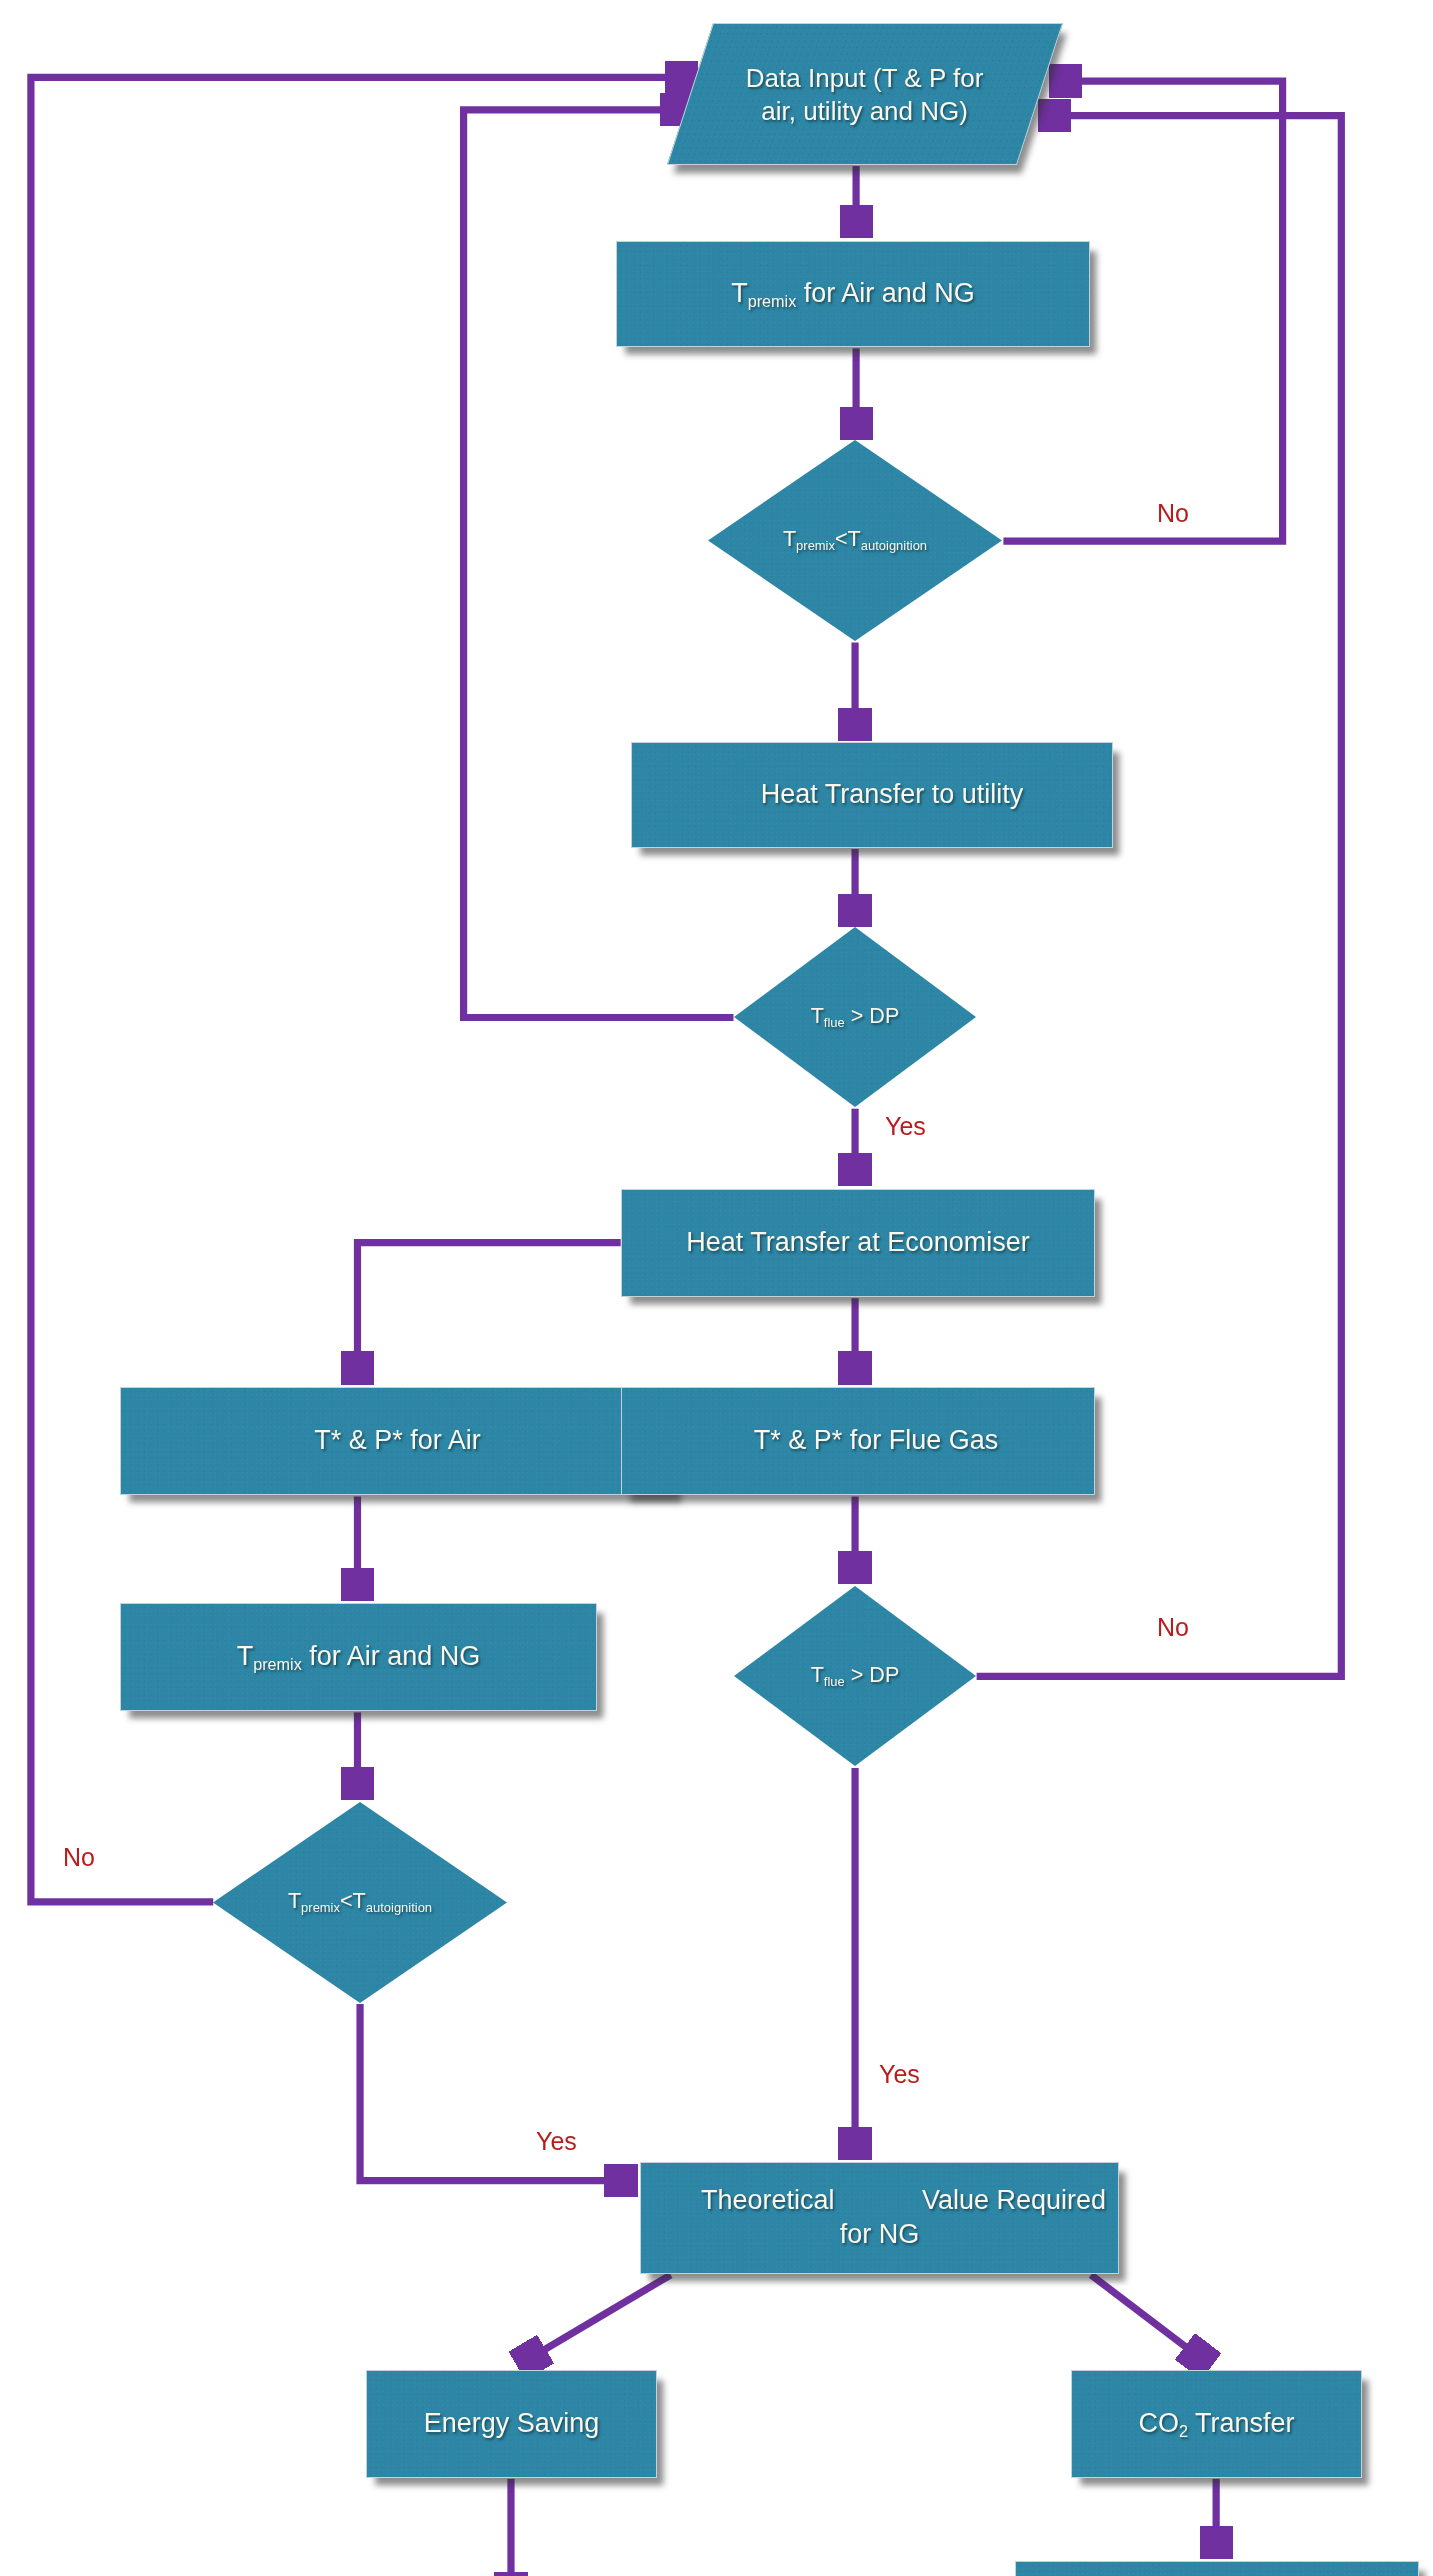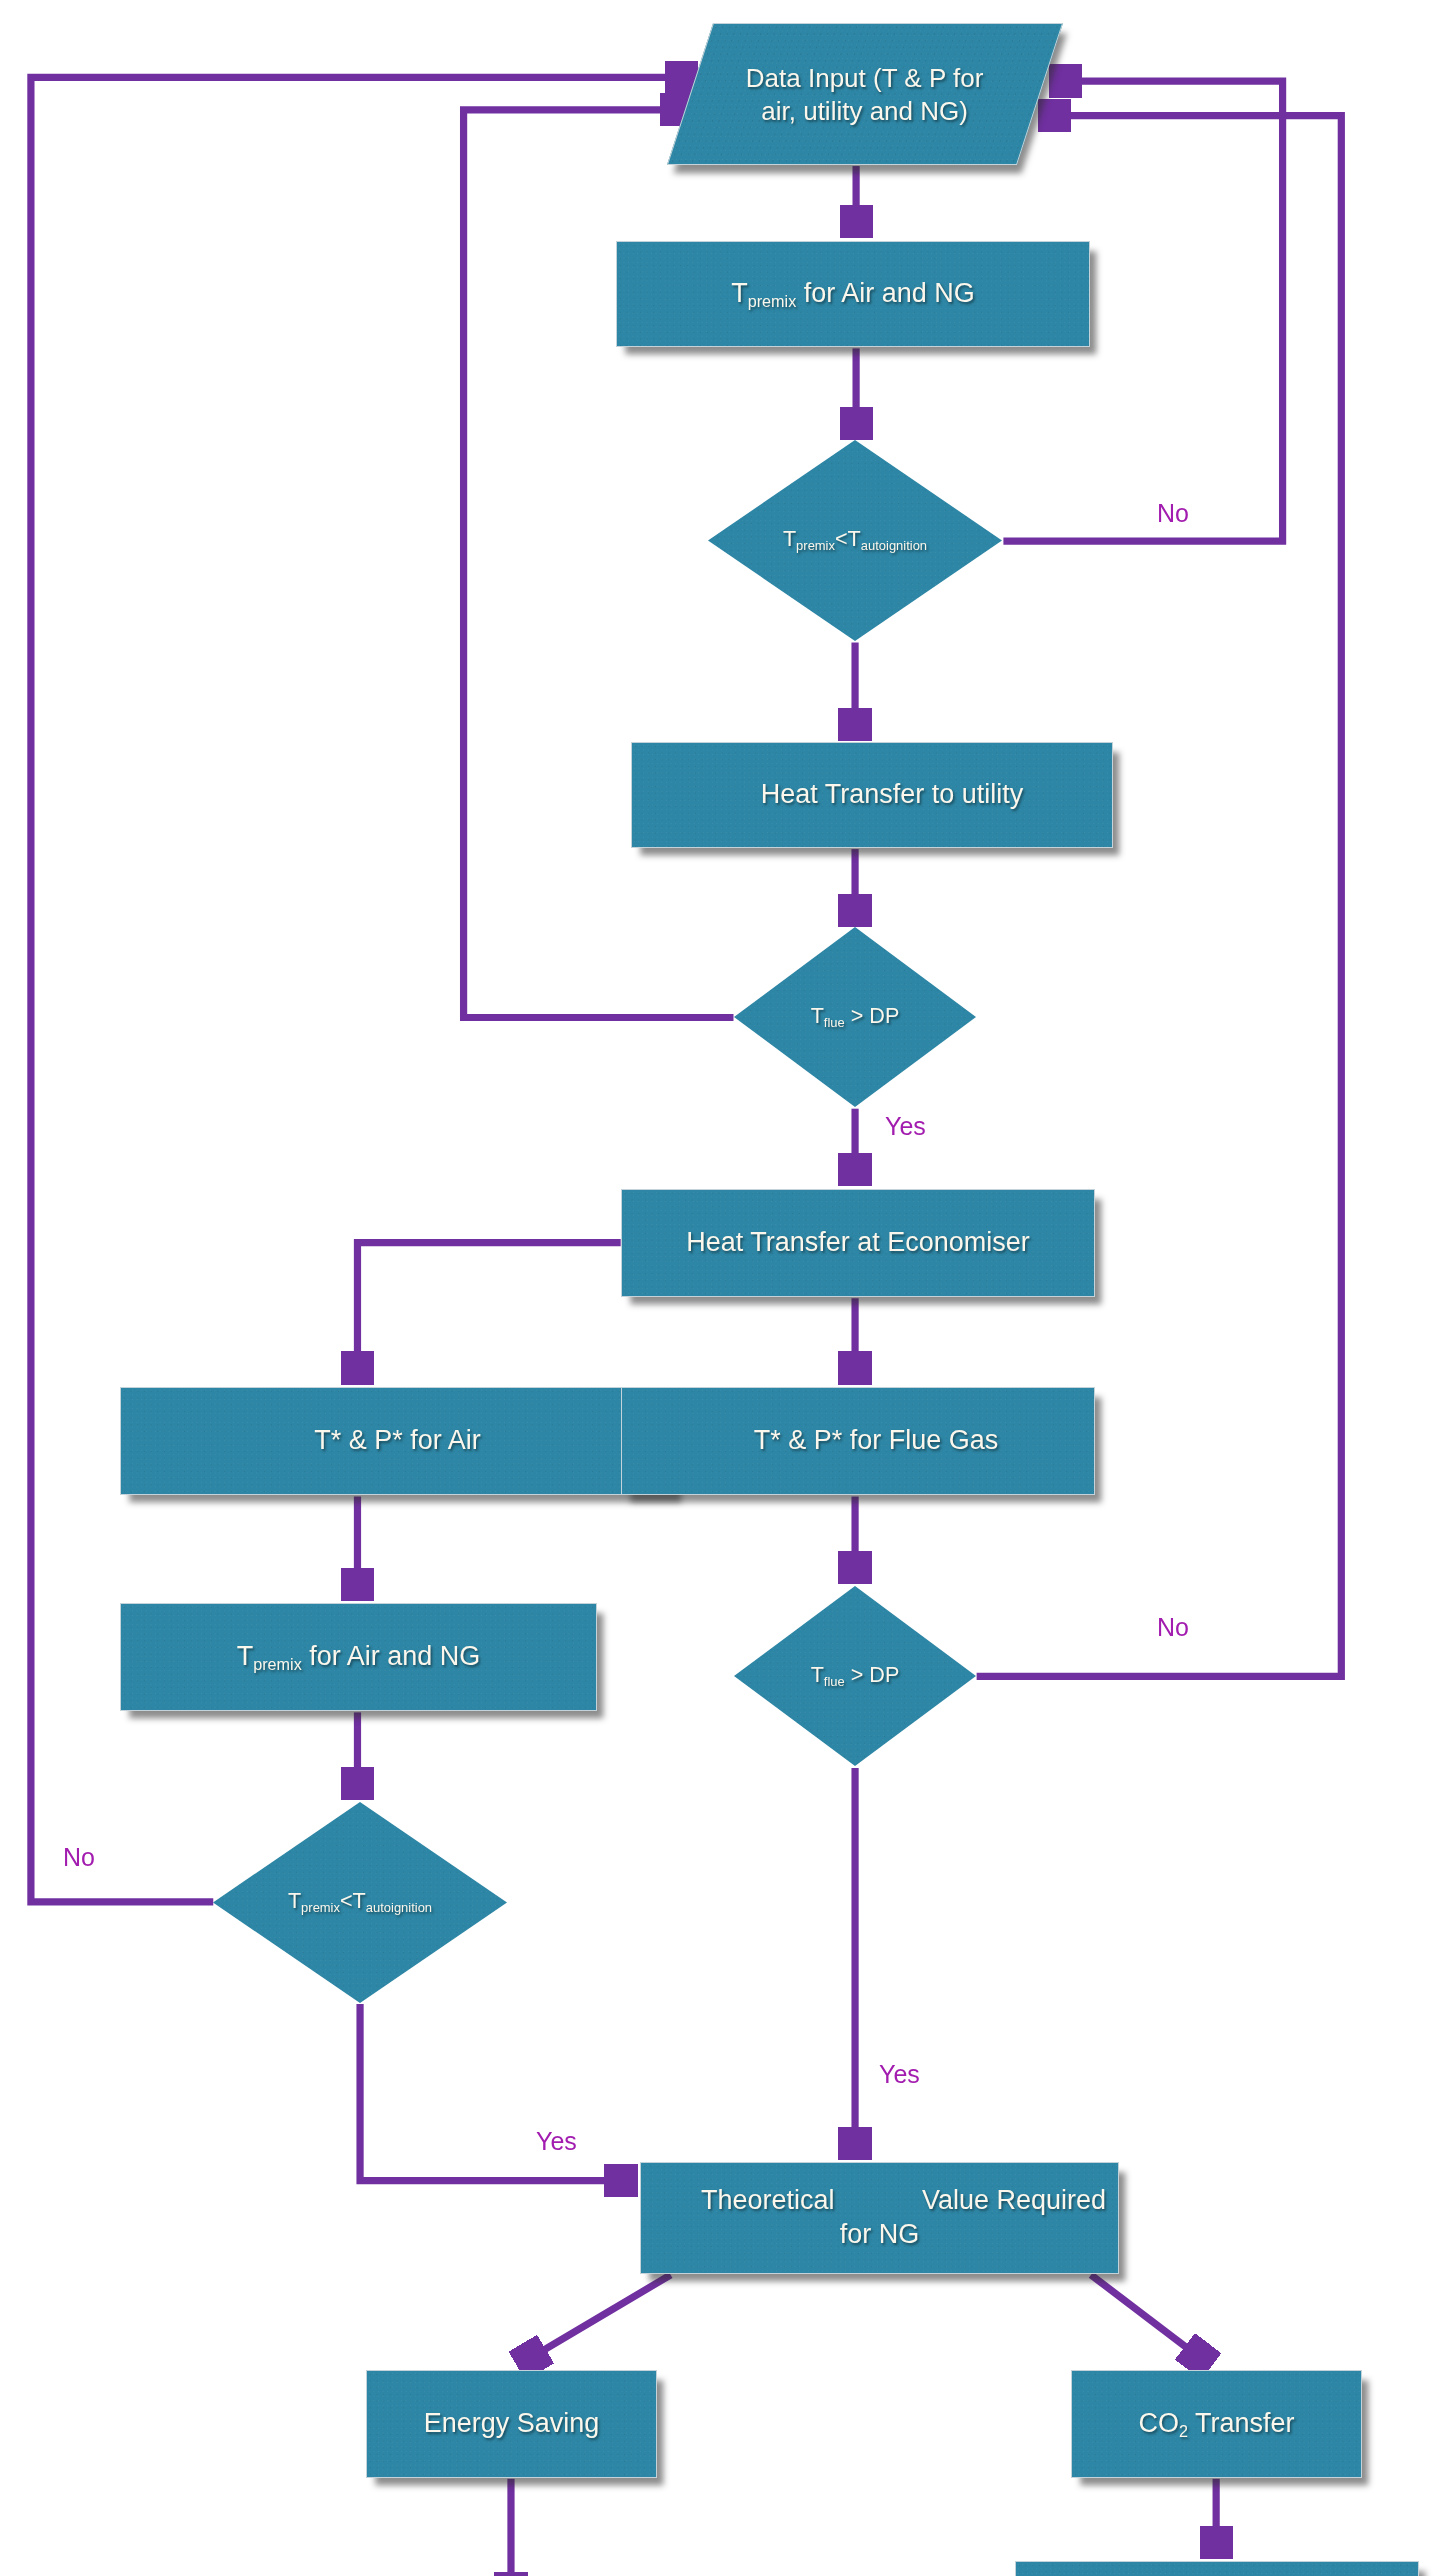--- a/index.html
+++ b/index.html
@@ -36,21 +36,21 @@
   }
   .para{
     transform:skewX(-18deg);
     font-size:26px;
   }
   .para .unskew{transform:skewX(18deg);display:block;}
 
   sub,.sub{font-size:0.60em;vertical-align:-0.30em;letter-spacing:0;}
 
   .edge-label{
-    position:absolute;z-index:2;color:#a21caf;font-size:25px;
+    position:absolute;z-index:2;color:#b91c1c;font-size:25px;
     font-family:"Liberation Sans", sans-serif;
     text-align:right;
   }
 
   
   #n-data-input   {left:690px;top:23px;  width:350px;height:142px;}
   #n-premix-main  {left:616px;top:241px; width:474px;height:106px;}
   #n-d1           {left:708px;top:440px; width:294px;height:201px;}
   #n-htu          {left:631px;top:742px;width:482px;height:106px;padding-left:40px;}
   #n-d2           {left:734px;top:927px;width:242px;height:180px;}

